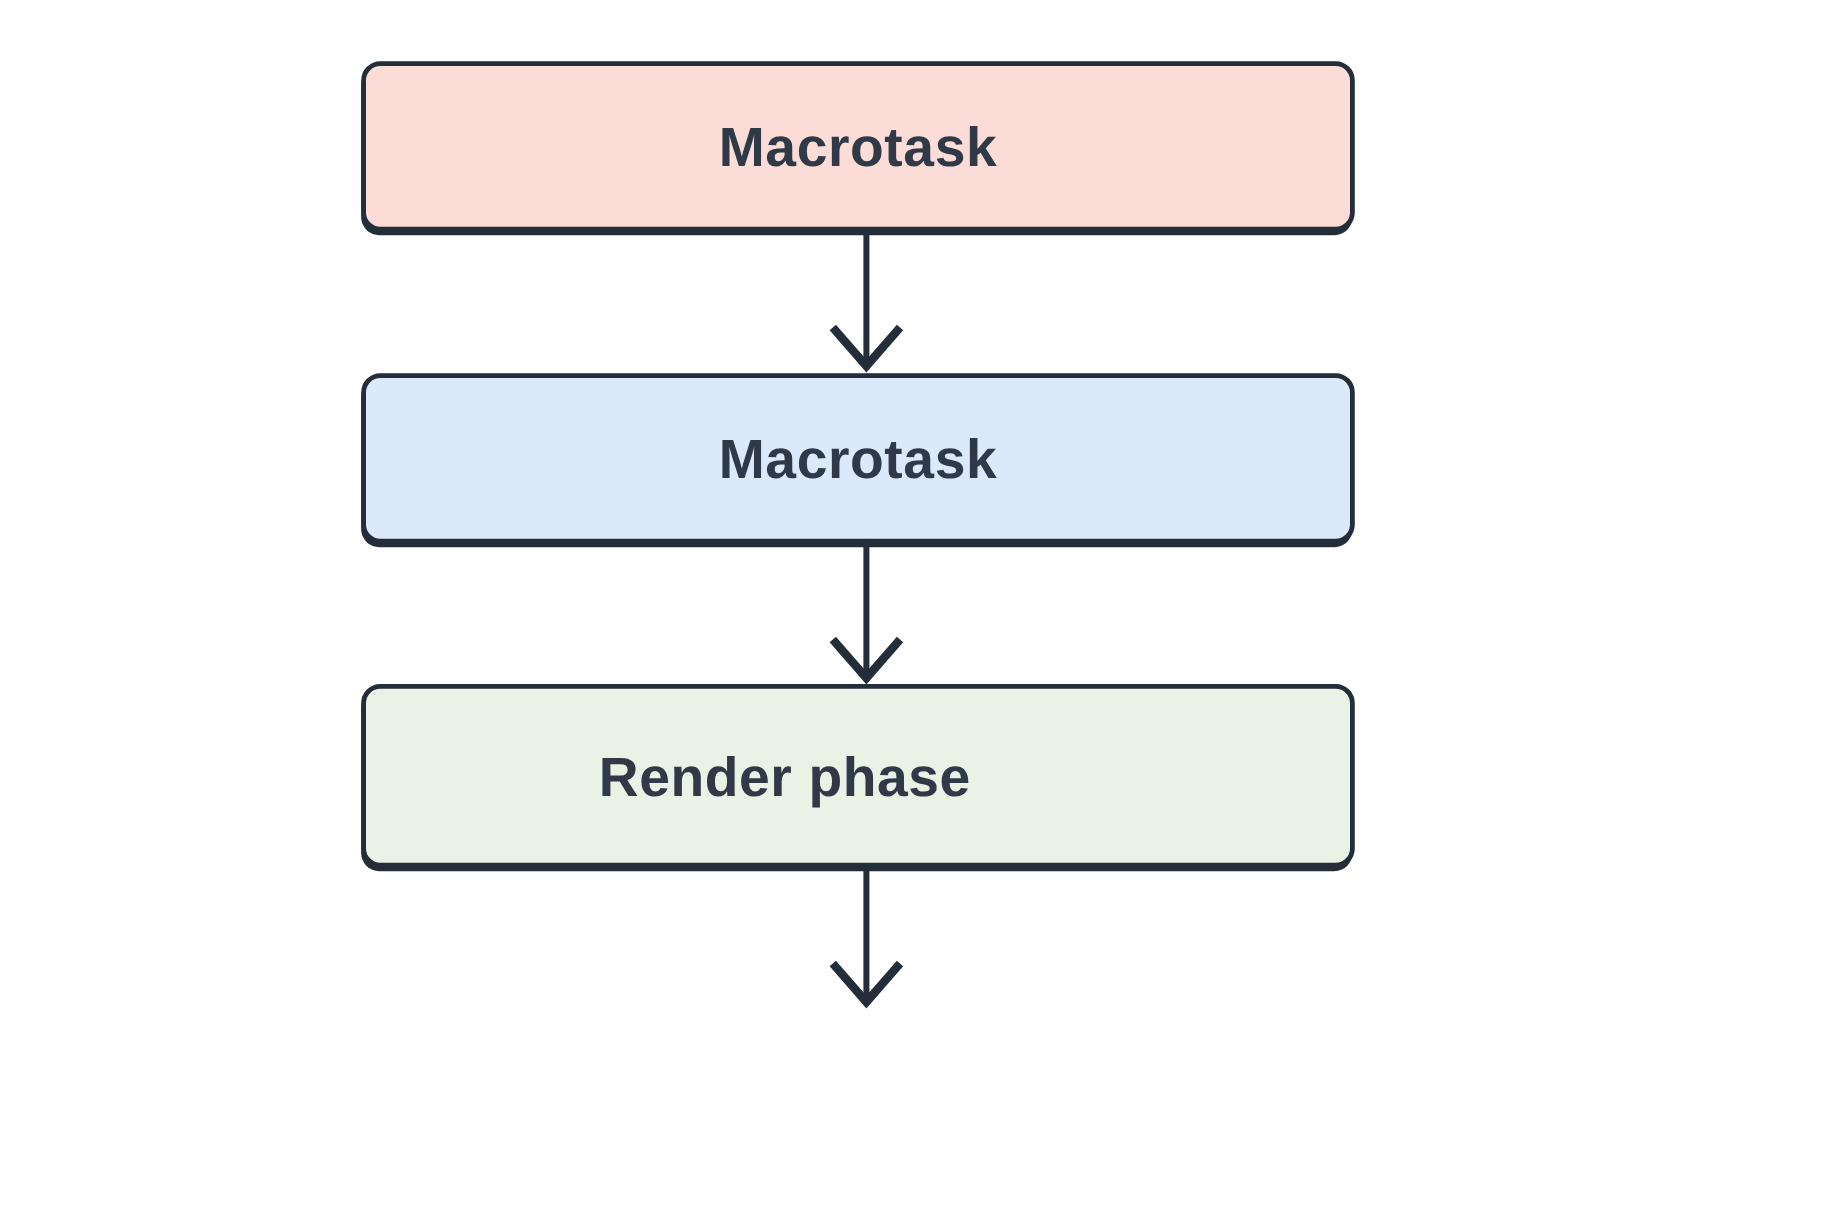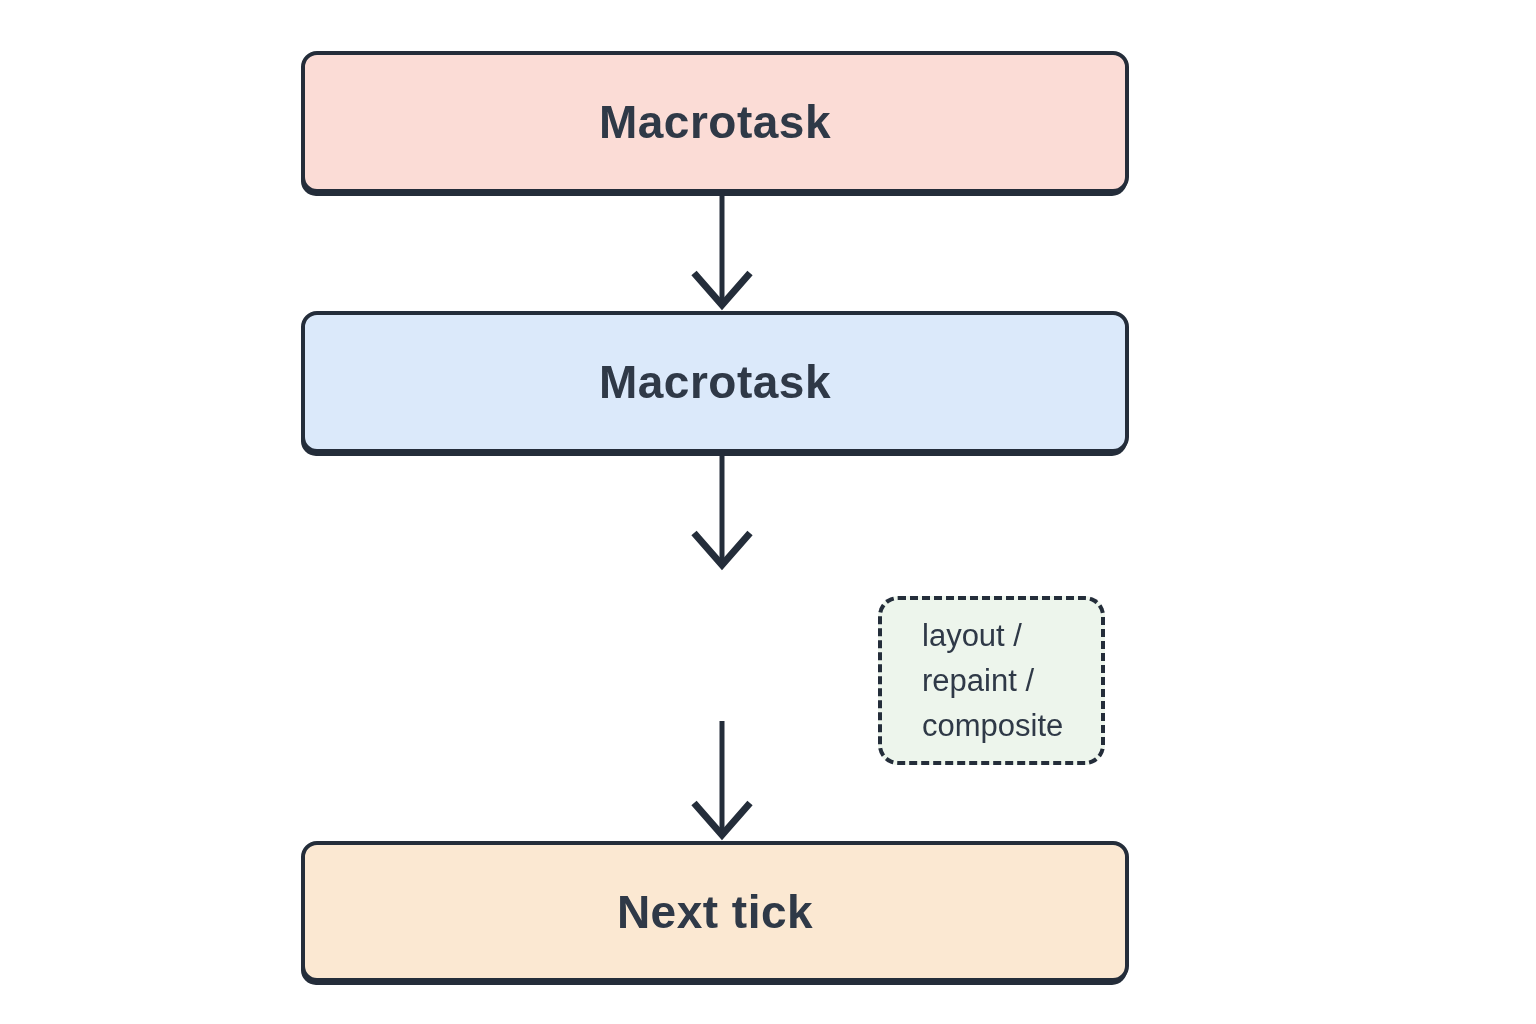--- a/index.html
+++ b/index.html
@@ -89,29 +89,24 @@
 
   <div class="node node-microtasks" style="background-color: rgb(219, 233, 250);">
     <span class="node-label">Macrotask</span>
   </div>
 
   <svg class="arrow arrow-2" viewBox="0 0 84 120">
     <line x1="42" y1="0" x2="42" y2="114" stroke="currentColor" stroke-width="5"></line>
     <polyline points="14,82 42,114 70,82" fill="none" stroke="currentColor" stroke-width="7"></polyline>
   </svg>
 
+  <div class="node node-render" style="background-color: rgb(232, 242, 229);">
+    <span class="node-label">Render phase</span>
+  </div>
 
-  <div class="annotation" style="background-color: rgb(237, 245, 236);">
-    <span class="annotation-line">layout /</span>
-    <span class="annotation-line">repaint /</span>
-    <span class="annotation-line">composite</span>
-  </div>
 
   <svg class="arrow arrow-3" viewBox="0 0 84 120">
     <line x1="42" y1="0" x2="42" y2="114" stroke="currentColor" stroke-width="5"></line>
     <polyline points="14,82 42,114 70,82" fill="none" stroke="currentColor" stroke-width="7"></polyline>
   </svg>
 
-  <div class="node node-nexttick" style="background-color: rgb(251, 232, 210);">
-    <span class="node-label">Next tick</span>
-  </div>
 
 </div>
 
 </body></html>

